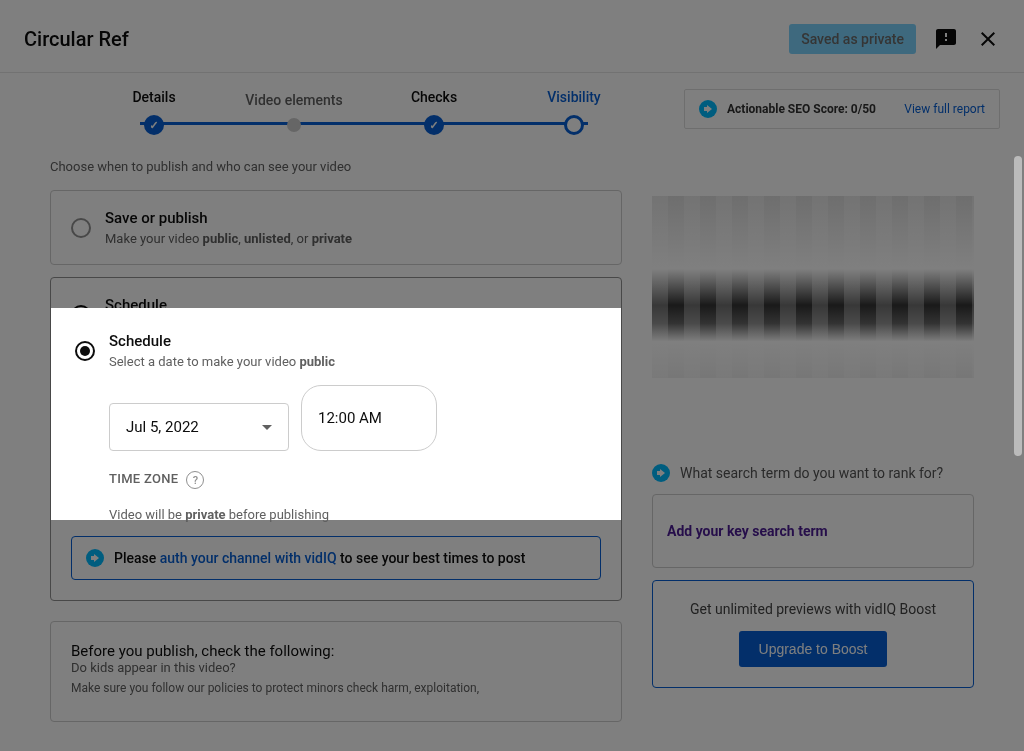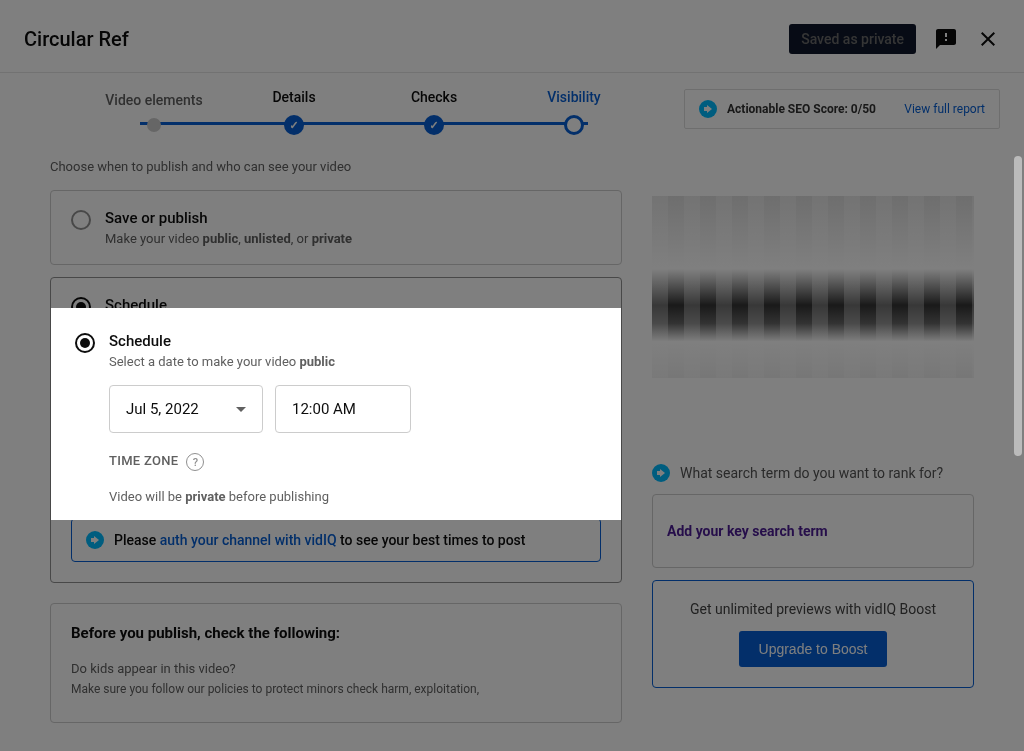--- a/index.html
+++ b/index.html
@@ -2,21 +2,21 @@
 <html><head>
 <meta charset="utf-8">
 <style>
 * { box-sizing: border-box; margin: 0; padding: 0; }
 body { font-family: Roboto, Arial, sans-serif; background: #f9f9f9; color: #0d0d0d; font-size: 14px; overflow: hidden; position: relative; width: 1024px; height: 751px; }
 .dim-overlay { position: absolute; inset: 0; background: rgba(0,0,0,0.5); z-index: 1; pointer-events: none; }
 .modal { position: absolute; inset: 0; background: #fff; z-index: 0; }
 .header { display: flex; align-items: center; justify-content: space-between; padding: 24px 24px 18px 24px; border-bottom: 1px solid #e5e5e5; }
 .header-left { font-size: 20px; font-weight: 500; }
 .header-right { display: flex; align-items: center; gap: 18px; }
-.saved-badge { background: #0f172a; color: #6b6b6b; font-size: 14px; font-weight: 500; padding: 7px 12px; border-radius: 3px; }
+.saved-badge { background: #7dd3fc; color: #6b6b6b; font-size: 14px; font-weight: 500; padding: 7px 12px; border-radius: 3px; }
 .icon-btn { width: 24px; height: 24px; display: flex; align-items: center; justify-content: center; cursor: pointer; color: #606060; }
 .icon-btn svg { width: 24px; height: 24px; }
 
 .stepper-row { display: flex; align-items: flex-start; padding: 16px 24px 8px 24px; gap: 40px; }
 .stepper { flex: 1; display: flex; align-items: center; position: relative; max-width: 600px; margin-left: 60px; }
 .step { flex: 1; text-align: center; position: relative; }
 .step-label { font-size: 14px; font-weight: 500; color: #606060; margin-bottom: 10px; display: block; }
 .step.active .step-label { color: #065fd4; }
 .step.done .step-label { color: #0d0d0d; }
 .step-dot { width: 20px; height: 20px; border-radius: 50%; margin: 0 auto; position: relative; z-index: 2; }
@@ -33,49 +33,49 @@
 .seo-link { font-size: 12px; color: #065fd4; cursor: pointer; }
 
 .content { display: flex; padding: 0 50px; gap: 30px; }
 .left-col { flex: 0 0 572px; }
 .right-col { flex: 1; padding-top: 53px; }
 
 .subtitle { color: #606060; font-size: 13px; margin-top: 16px; margin-bottom: 16px; }
 
 .option-card { border: 1px solid #ccc; border-radius: 4px; padding: 18px 20px; margin-bottom: 12px; background: #fff; }
 .option-card.selected { border: 1px solid #909090; }
-.option-header { display: flex; align-items: flex-start; gap: 14px; }
+.option-header { display: flex; align-items: center; gap: 14px; }
 .radio { width: 20px; height: 20px; border: 2px solid #909090; border-radius: 50%; flex-shrink: 0; margin-top: 1px; position: relative; }
 .radio.checked { border-color: #0d0d0d; }
 .radio.checked::after { content: ""; position: absolute; width: 10px; height: 10px; background: #0d0d0d; border-radius: 50%; left: 50%; top: 50%; transform: translate(-50%, -50%); }
 .option-title { font-size: 15px; font-weight: 500; }
 .option-desc { font-size: 13px; color: #606060; margin-top: 4px; }
 .option-desc b, .option-desc strong { color: #606060; font-weight: 700; }
 
 .schedule-body { margin-left: 34px; margin-top: 16px; }
 .date-row { display: flex; gap: 12px; }
 .date-picker, .time-picker { border: 1px solid #ccc; border-radius: 4px; padding: 14px 16px; font-size: 15px; display: flex; align-items: center; justify-content: space-between; }
-.date-picker { width: 154px; }
-.time-picker { width: 136px; }
+.date-picker { width: 180px; margin-top: 18px; }
+.time-picker { width: 136px; border-radius: 20px; }
 .chevron { width: 0; height: 0; border-left: 5px solid transparent; border-right: 5px solid transparent; border-top: 5px solid #606060; }
 .timezone-row { display: flex; align-items: flex-start; gap: 8px; margin-top: 20px; font-size: 13px; color: #606060; font-weight: 500; letter-spacing: 0.3px; }
 .help-icon { width: 18px; height: 18px; border: 1.5px solid #909090; border-radius: 50%; display: flex; align-items: center; justify-content: center; font-size: 11px; color: #909090; }
 .private-note { font-size: 13px; color: #606060; margin-top: 18px; }
 .private-note b { font-weight: 700; }
 
 .premiere-row { display: flex; align-items: center; gap: 12px; margin-left: 34px; margin-top: 16px; }
 .checkbox { width: 18px; height: 18px; border: 2px solid #909090; border-radius: 2px; }
 .premiere-label { font-size: 14px; }
 
 .auth-banner { border: 1px solid #065fd4; border-radius: 4px; margin: 16px 0 0 0; padding: 12px 14px; display: flex; align-items: center; gap: 10px; }
 .auth-text { font-size: 14px; font-weight: 500; }
 .auth-text .link { color: #065fd4; }
 
 .publish-check { border: 1px solid #ccc; border-radius: 4px; padding: 20px; margin-top: 20px; }
-.publish-title { font-size: 15px; font-weight: 700; margin-bottom: 19px; }
+.publish-title { font-size: 15px; font-weight: 400; margin-bottom: 0; }
 .publish-q { font-size: 13px; color: #606060; margin-bottom: 6px; }
 
 .spotlight { position: absolute; z-index: 2; background: #fff; left: 51px; top: 308px; width: 570px; height: 212px; padding: 24px 24px 0 24px; pointer-events: auto; }
 
 .thumb-placeholder { width: 322px; height: 182px; background: linear-gradient(to bottom, #ddd 0%, #fff 40%, #333 60%, #666 70%, #fff 80%, #eee 100%); margin-bottom: 30px; position: relative; overflow: hidden; }
 .thumb-placeholder::before { content: ""; position: absolute; inset: 0; background: repeating-linear-gradient(90deg, rgba(255,255,255,0.3) 0 16px, transparent 16px 32px); }
 
 .vidiq-question { display: flex; align-items: center; gap: 10px; font-size: 14px; color: #555; margin-top: 86px; margin-bottom: 12px; }
 .search-input { width: 100%; border: 1px solid #ccc; border-radius: 4px; padding: 28px 14px; font-size: 14px; color: #4c1d95; margin-bottom: 12px; font-weight: bold; }
 .boost-panel { border: 1px solid #065fd4; border-radius: 4px; padding: 20px; text-align: center; }
@@ -101,26 +101,26 @@
         <svg viewBox="0 0 24 24" fill="#0d0d0d">
             <path d="M19 6.41L17.59 5 12 10.59 6.41 5 5 6.41 10.59 12 5 17.59 6.41 19 12 13.41 17.59 19 19 17.59 13.41 12z"></path>
           </svg>
       </div>
     </div>
   </div>
 
   <div class="stepper-row">
     <div class="stepper">
       <div class="step-line"></div>
+      <div class="step done">
+        <span class="step-label">Details</span>
+        <div class="step-dot"></div>
+      </div>
       <div class="step wait">
         <span class="step-label">Video elements</span>
-        <div class="step-dot"></div>
-      </div>
-      <div class="step done">
-        <span class="step-label">Details</span>
         <div class="step-dot"></div>
       </div>
       <div class="step done">
         <span class="step-label">Checks</span>
         <div class="step-dot"></div>
       </div>
       <div class="step active">
         <span class="step-label">Visibility</span>
         <div class="step-dot"></div>
       </div>

